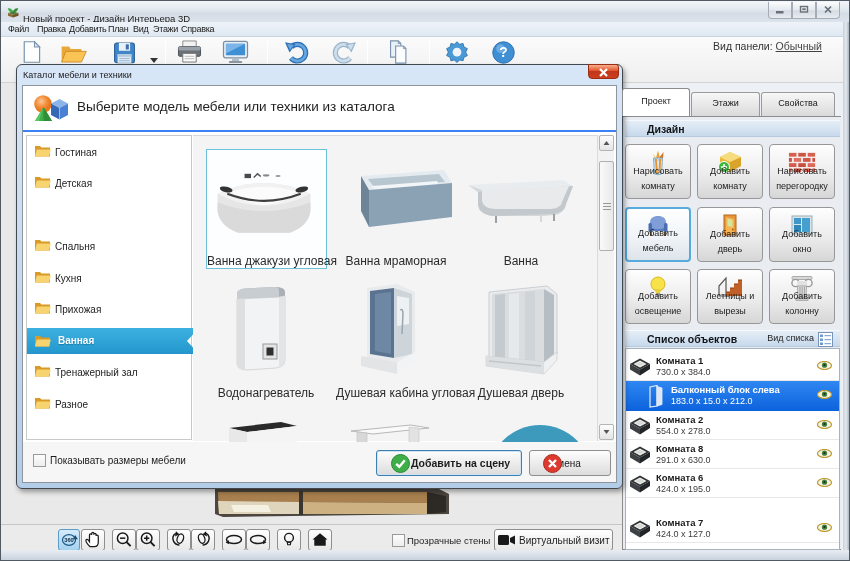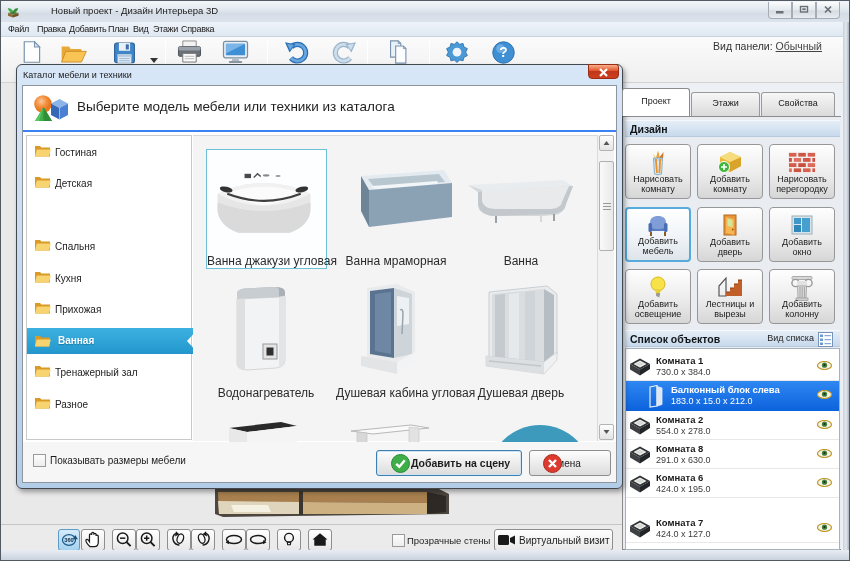--- a/index.html
+++ b/index.html
@@ -3,21 +3,21 @@
 <meta charset="utf-8">
 <style>
 * { margin:0; padding:0; box-sizing:border-box; }
 html,body { width:850px; height:561px; overflow:hidden; }
 body { font-family:"Liberation Sans", sans-serif; position:relative; background:#e9e9e9; }
 .abs { position:absolute; }
 
 #frame { position:absolute; left:0; top:0; width:850px; height:561px; border:1px solid #515a63; }
 #titlebar { position:absolute; left:1px; top:1px; width:848px; height:21px;
   background:linear-gradient(#f2f5f9 0%, #e3e9f0 40%, #d4dce6 60%, #dde3eb 100%); }
-#titlebar .ttext { position:absolute; left:22px; top:4px; font-size:9.5px; color:#1b1b1b;margin-left:28px; }
+#titlebar .ttext { position:absolute; left:22px; top:12px; font-size:9.5px; color:#1b1b1b; }
 .winbtns { position:absolute; top:1px; right:9px; height:18px; display:flex; }
 .winbtn { width:24px; height:17px; border:1px solid #a4acb6; border-top:none;
   background:linear-gradient(#fbfcfd, #e4e9ee 50%, #d4dbe2 55%, #e8ecf1); position:relative; }
 .winbtn:first-child { border-radius:0 0 0 4px; }
 .winbtn:last-child { border-radius:0 0 4px 0; }
 #menubar { position:absolute; left:1px; top:22px; width:848px; height:15px; background:linear-gradient(#eef3f9,#dfe8f2); border-bottom:1px solid #c8d4e0; font-size:9px; letter-spacing:-0.3px; color:#1b1b1b; }
 #menubar span { position:absolute; top:2px; }
 #toolbar { position:absolute; left:1px; top:37px; width:848px; height:46px;
   background:linear-gradient(#fbfbfb, #efefef); border-bottom:1px solid #d2d2d2; }
 .tsep { position:absolute; top:3px; width:1px; height:27px; background:#cdcdcd; border-right:1px solid #fff; }
@@ -30,23 +30,23 @@
   background:linear-gradient(#e8edf3,#c9d2dd); }
 
 #scenearea { position:absolute; left:1px; top:83px; width:621px; height:441px; background:#e9e9e9; }
 #btoolbar { position:absolute; left:1px; top:524px; width:621px; height:26px; background:#ebebeb; border-top:1px solid #c6c6c6; }
 .bbtn { position:absolute; top:4px; height:22px; background:linear-gradient(#ffffff,#e8e8e8); border:1px solid #8e8e8e; border-radius:3px; }
 
 #rpanel { position:absolute; left:622px; top:83px; width:221px; height:467px; background:#edf0f4; }
 .tab { position:absolute; font-size:9px; color:#1b1b1b; text-align:center; }
 .header { position:absolute; left:3px; width:215px; height:17px;
   background:linear-gradient(#e5eef7,#c7d9ec); border-top:1px solid #f5f9fd; border-bottom:1px solid #b6c9dd;
-  font-size:10.5px; font-weight:bold; color:#101417; padding:2px 0 0 5px; }
+  font-size:10.5px; font-weight:bold; color:#101417; padding:2px 0 0 22px; }
 .gbtn { position:absolute; width:66px; height:55px; background:linear-gradient(#fefefe 0%,#ececec 55%,#d6d6d6 100%);
-  border:1px solid #979797; border-radius:4px; text-align:center; font-size:9px; color:#1c1c1c; line-height:10px; }
+  border:1px solid #979797; border-radius:4px; text-align:center; font-size:9px; color:#1c1c1c; line-height:15px; }
 .gbtn svg { margin-top:4px; }
 .gbtn .lbl { position:absolute; left:0; right:0; bottom:4px; }
 
 #objlist { position:absolute; left:3px; top:265px; width:215px; height:202px; background:#fff; border:1px solid #a8b2bc;text-decoration:underline; }
 .orow { position:absolute; left:0; width:213px; height:29px; border-bottom:1px solid #e8e8e8; }
 .orow .nm { position:absolute; left:30px; top:3px; font-size:9.5px; font-weight:bold; color:#1a1a1a; }
 .orow .dm { position:absolute; left:30px; top:15px; font-size:9px; color:#3c3c3c; }
 .orow svg.ric { position:absolute; left:3px; top:4px; }
 .orow svg.eye { position:absolute; right:7px; top:9px; }
 

